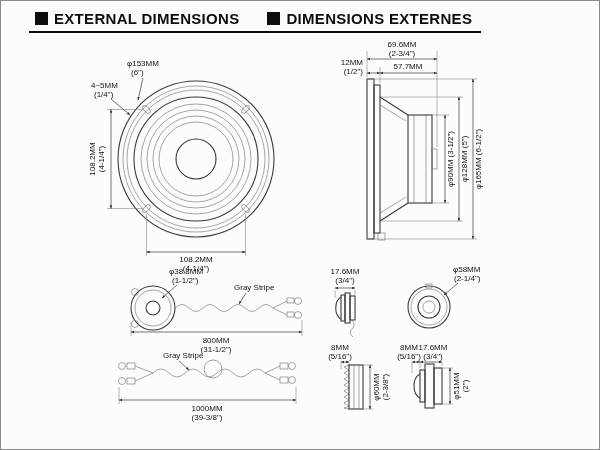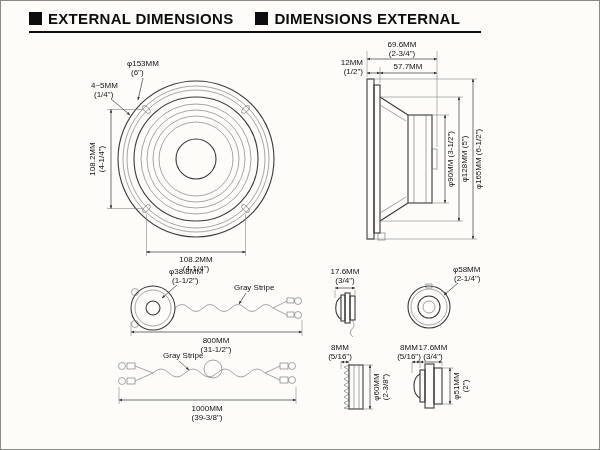--- a/index.html
+++ b/index.html
@@ -1,20 +1,20 @@
 <!DOCTYPE html>
 <html><head>
 <meta charset="utf-8">
 <style>
   * { margin:0; padding:0; box-sizing:border-box; }
   html,body { width:600px; height:450px; }
   body { background:#d9d9d5; font-family:"Liberation Sans", sans-serif; }
   .page { position:relative; width:600px; height:450px; background:#fdfcf9; border:1px solid #8a8a86; overflow:hidden; }
   .hdr { position:absolute; top:9px; left:28px; display:flex; gap:22px; align-items:center; }
-  .tblock { display:flex; align-items:center; gap:6px; }
+  .tblock { display:flex; align-items:center; gap:6px;margin-left:6px; }
   .sq { width:13px; height:13px; background:#0d0d0d; }
   .ttl { font-size:15px; font-weight:bold; color:#0d0d0d; letter-spacing:0.3px; white-space:nowrap; }
   .rule { position:absolute; top:30px; left:28px; width:452px; height:2px; background:#0d0d0d; }
   svg.drawing { position:absolute; top:38px; left:0; }
   .ln  { fill:none; stroke:#3a3a3a; stroke-width:1.1; }
   .lnf { fill:#fdfcf9; stroke:#3a3a3a; stroke-width:1.1; }
   .thin{ fill:none; stroke:#6a6a6a; stroke-width:0.6; }
   .dim { fill:none; stroke:#3a3a3a; stroke-width:0.7; }
   .ext { fill:none; stroke:#7a7a7a; stroke-width:0.55; }
   text.d { font-family:"Liberation Sans",sans-serif; font-size:8px; fill:#111; }
@@ -25,21 +25,21 @@
 
 <div class="page">
 
   <header class="hdr">
     <div class="tblock">
       <span class="sq"></span>
       <span class="ttl">EXTERNAL DIMENSIONS</span>
     </div>
     <div class="tblock">
       <span class="sq"></span>
-      <span class="ttl">DIMENSIONS EXTERNAL</span>
+      <span class="ttl">DIMENSIONS EXTERNES</span>
     </div>
   </header>
   <div class="rule"></div>
 
   <svg class="drawing" width="600" height="412" viewBox="0 38 600 412" xmlns="http://www.w3.org/2000/svg">
     <defs>
       <marker id="arr" viewBox="0 0 10 10" refX="9" refY="5" markerWidth="5" markerHeight="5" orient="auto-start-reverse">
         <path d="M0,1.5 L10,5 L0,8.5 z" fill="#333"></path>
       </marker>
       <pattern id="mesh" width="4" height="4" patternUnits="userSpaceOnUse">

